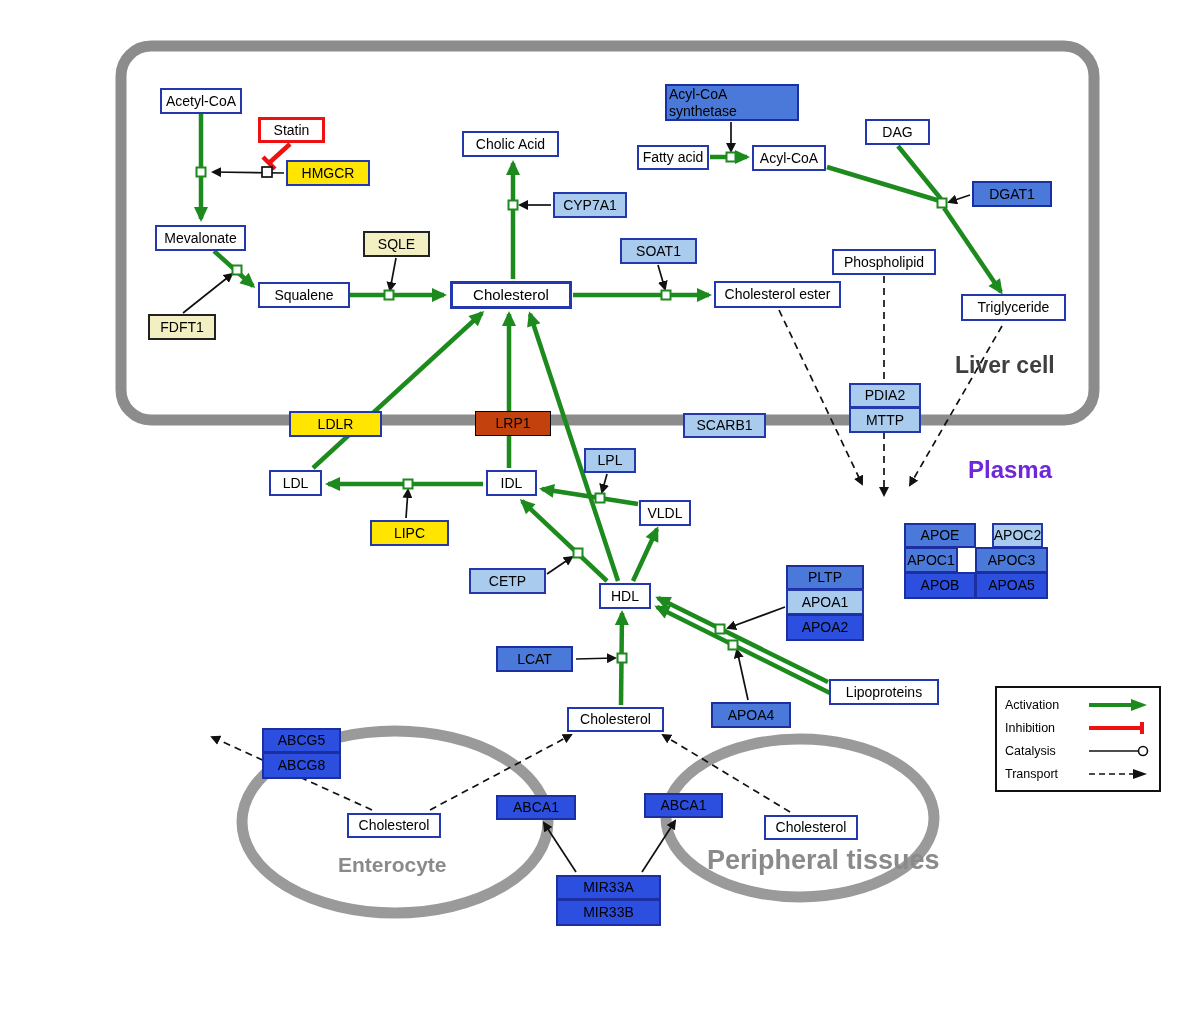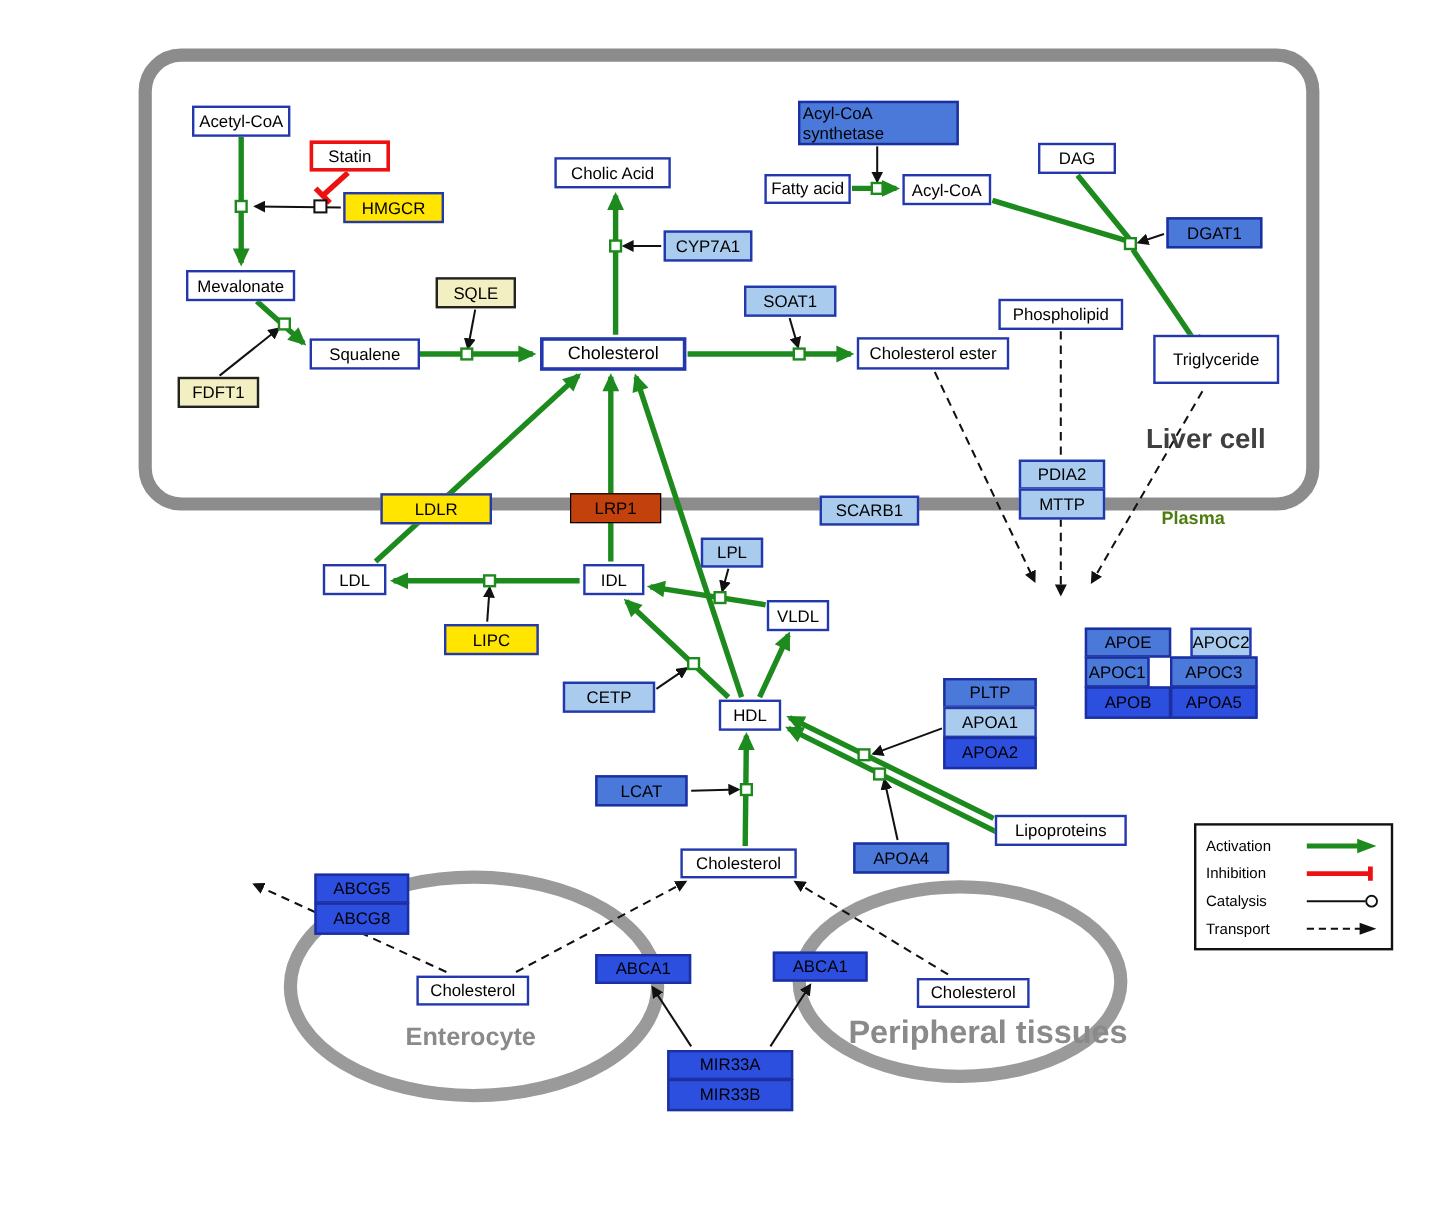--- a/index.html
+++ b/index.html
@@ -12,21 +12,21 @@
   .met3{border-width:3px;font-size:15px;}
   .yellow{background:#ffe500;border:2px solid #2438ae;}
   .pyellow{background:#f2efc2;border:2px solid #222;}
   .pyellow-b{background:#c2410c;border:1px solid #000000;}
   .lblue{background:#a9cbed;border:2px solid #2438ae;}
   .mblue{background:#4a79d9;border:2px solid #1c2fa0;}
   .vblue{background:#2c4fe0;border:2px solid #1c2fa0;}
   .statin{background:#fff;border:3px solid #ee1111;}
   .comp-label{position:absolute;z-index:2;font-weight:bold;color:#8a8a8a;}
   #liver-label{left:955px;top:352px;font-size:23px;color:#3f3f3f;}
-  #plasma-label{left:968px;top:424px;font-size:15px;color:#4d7c0f;}
+  #plasma-label{left:968px;top:456px;font-size:24px;color:#6d28d9;}
   #enterocyte-label{left:338px;top:853px;font-size:21px;}
   #peripheral-label{left:707px;top:845px;font-size:27px;}
   #legend{position:absolute;z-index:2;left:995px;top:686px;width:166px;height:106px;
           background:#fff;border:2px solid #111;box-sizing:border-box;padding:5px 8px;
           display:flex;flex-direction:column;justify-content:space-around;}
   .legend-row{display:flex;align-items:center;justify-content:space-between;height:22px;}
   .legend-row span{font-size:12.5px;color:#000;}
 </style>
 </head>
 <body>
@@ -137,22 +137,22 @@
   <div class="n met" style="left:462px;top:131px;width:97px;height:26px">Cholic Acid</div>
   <div class="n lblue" style="left:553px;top:192px;width:74px;height:26px">CYP7A1</div>
   <div class="n lblue" style="left:620px;top:238px;width:77px;height:26px">SOAT1</div>
   <div class="n met" style="left:714px;top:281px;width:127px;height:27px">Cholesterol ester</div>
   <div class="n mblue" style="left:665px;top:84px;width:134px;height:37px">Acyl-CoA synthetase</div>
   <div class="n met" style="left:637px;top:145px;width:72px;height:25px">Fatty acid</div>
   <div class="n met" style="left:752px;top:145px;width:74px;height:26px">Acyl-CoA</div>
   <div class="n met" style="left:865px;top:119px;width:65px;height:26px">DAG</div>
   <div class="n mblue" style="left:972px;top:181px;width:80px;height:26px">DGAT1</div>
   <div class="n met" style="left:832px;top:249px;width:104px;height:26px">Phospholipid</div>
-  <div class="n met" style="left:961px;top:279px;width:105px;height:41px">Triglyceride</div>
-  <div class="n yellow" style="left:317px;top:411px;width:93px;height:26px">LDLR</div>
+  <div class="n met" style="left:961px;top:294px;width:105px;height:27px">Triglyceride</div>
+  <div class="n yellow" style="left:289px;top:411px;width:93px;height:26px">LDLR</div>
   <div class="n pyellow-b" style="left:475px;top:411px;width:76px;height:25px">LRP1</div>
   <div class="n lblue" style="left:683px;top:413px;width:83px;height:25px">SCARB1</div>
   <div class="n lblue" style="left:849px;top:383px;width:72px;height:25px">PDIA2</div>
   <div class="n lblue" style="left:849px;top:407px;width:72px;height:26px">MTTP</div>
   <div class="n met" style="left:269px;top:470px;width:53px;height:26px">LDL</div>
   <div class="n met" style="left:486px;top:470px;width:51px;height:26px">IDL</div>
   <div class="n lblue" style="left:584px;top:448px;width:52px;height:25px">LPL</div>
   <div class="n met" style="left:639px;top:500px;width:52px;height:26px">VLDL</div>
   <div class="n yellow" style="left:370px;top:520px;width:79px;height:26px">LIPC</div>
   <div class="n lblue" style="left:469px;top:568px;width:77px;height:26px">CETP</div>

